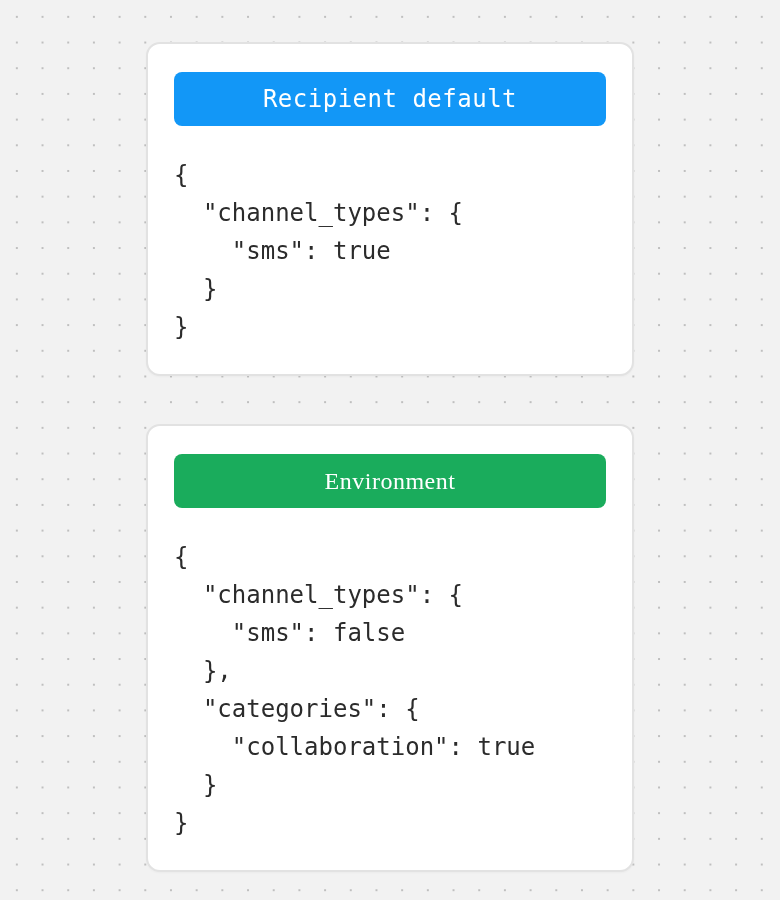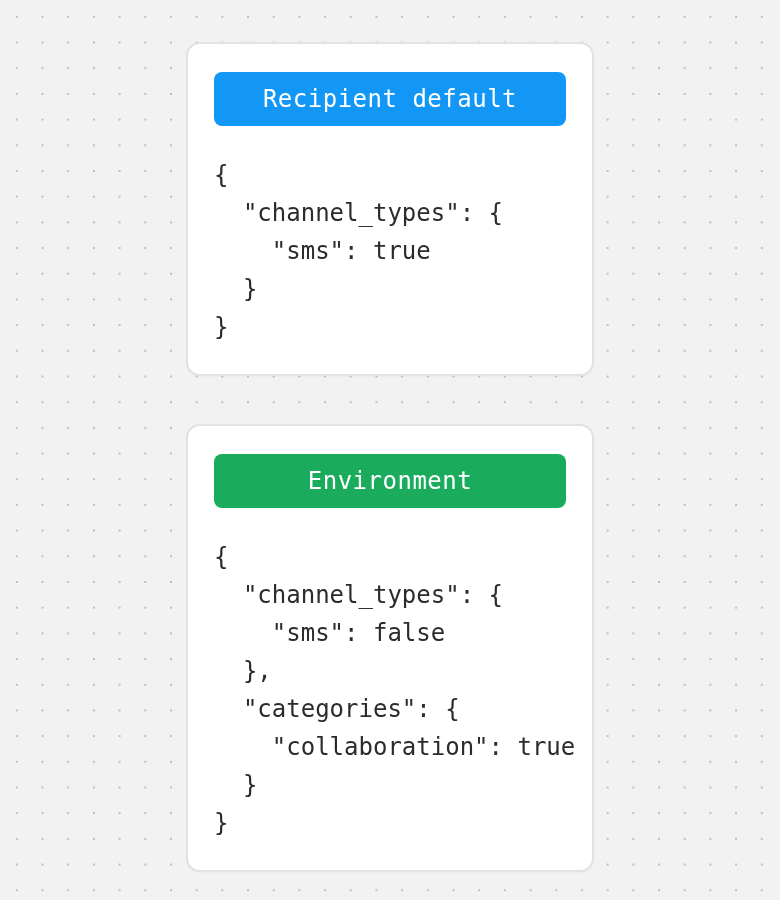--- a/index.html
+++ b/index.html
@@ -20,21 +20,21 @@
     height: 900px;
     background-color: #f2f2f2;
     background-image: radial-gradient(circle, #bfbfbf 1.4px, rgba(0,0,0,0) 1.5px);
     background-size: 25.7px 25.7px;
     background-position: 4px 4px;
     padding-top: 42px;
     overflow: hidden;
   }
 
   .card {
-    width: 408px;
+    width: 488px;
     margin: 0 auto 48px auto;
     background: #ffffff;
     border: 2px solid #e2e2e2;
     border-radius: 14px;
     padding: 28px 26px;
     box-shadow: 0 1px 2px rgba(0,0,0,0.03);
   }
 
   .card-header {
     height: 54px;
@@ -65,21 +65,21 @@
   <div class="card">
     <div class="card-header" style="background-color: rgb(18, 151, 247);">Recipient default</div>
     <pre class="code">{
   "channel_types": {
     "sms": true
   }
 }</pre>
   </div>
 
   <div class="card">
-    <div class="card-header" style="background-color: rgb(26, 172, 92);">Environment</div>
+    <div class="card-header" style="background-color: rgb(26, 172, 92); font-family: Liberation Serif, serif;">Environment</div>
     <pre class="code">{
   "channel_types": {
     "sms": false
   },
   "categories": {
     "collaboration": true
   }
 }</pre>
   </div>
 

